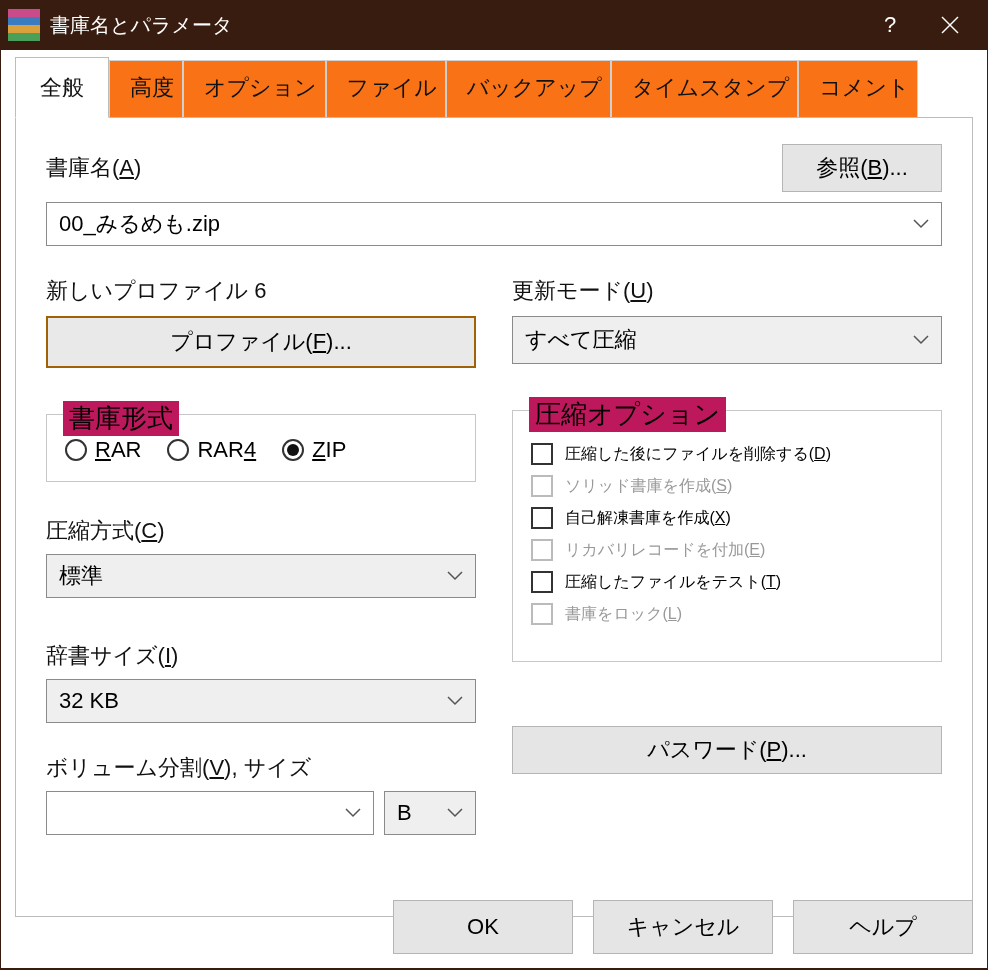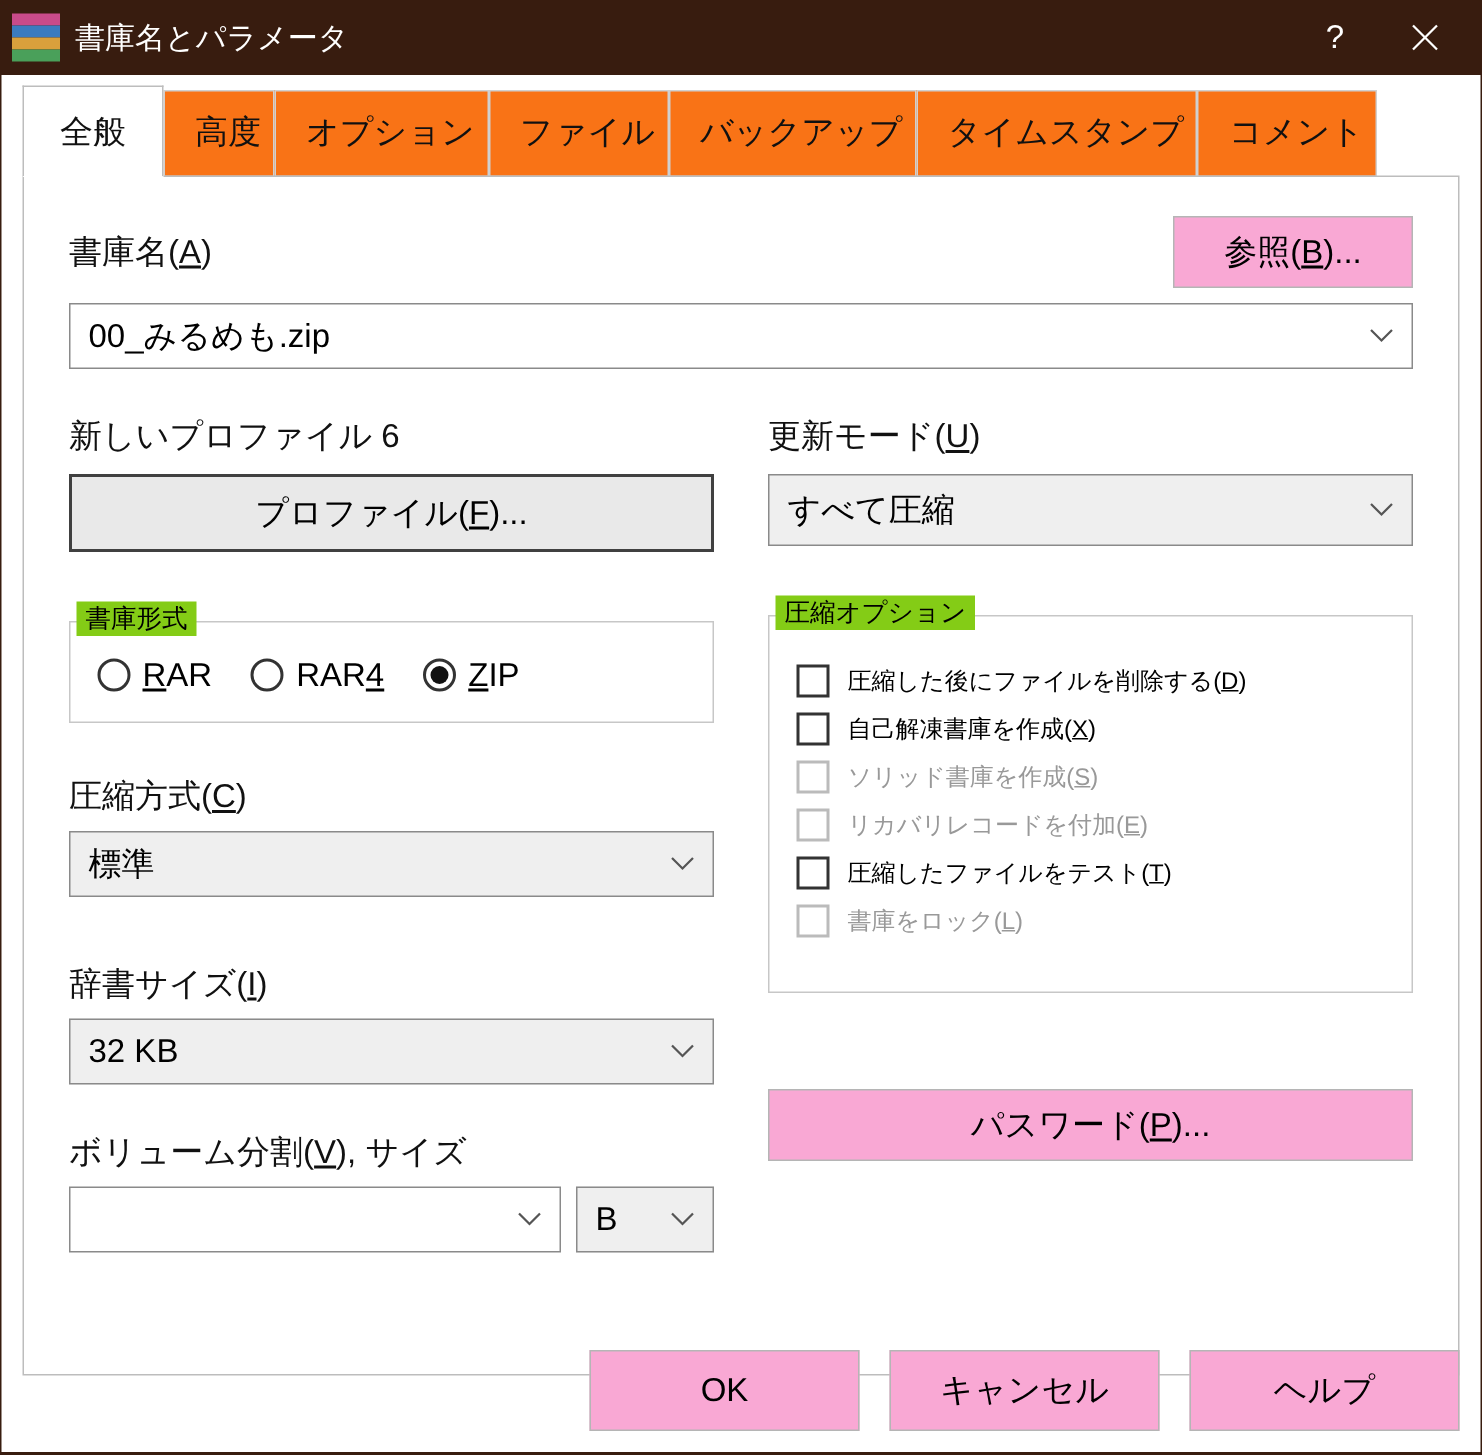--- a/index.html
+++ b/index.html
@@ -12,37 +12,37 @@
 .titlebar-btn svg { stroke: #fff; }
 .client { background: #fff; width: 986px; height: 918px; margin: 0 1px 1px 1px; padding: 14px; position: relative; }
 .tabs { display: flex; height: 54px; align-items: flex-end; }
 .tab { padding: 12px 8px 14px 20px; font-size: 22px; color: #111; border: 1px solid transparent; cursor: pointer; position: relative; background:#f97316;}
 .tab.active { background: #fff; border: 1px solid #bdbdbd; border-bottom: 1px solid #fff; z-index: 2; padding: 15px 24px 14px 24px;}
 .tab:not(.active) { border: 1px solid #d0d0d0;}
 .panel { border: 1px solid #bdbdbd; padding: 26px 30px 30px 30px; position: relative; top: -1px; height: 800px;}
 .row { display: flex; align-items: center; }
 .label { font-size: 22px; color: #111; }
 .underline { text-decoration: underline; }
-.btn { background: #f9a8d4; border: 1px solid #b5b5b5; font-size: 22px; height: 48px; display: flex; align-items: center; justify-content: center; cursor: pointer; padding: 0 20px;}
+.btn { background: #e5e5e5; border: 1px solid #b5b5b5; font-size: 22px; height: 48px; display: flex; align-items: center; justify-content: center; cursor: pointer; padding: 0 20px;}
 .combo { background: #fff; border: 1px solid #8a8a8a; height: 44px; display: flex; align-items: center; padding: 0 12px; font-size: 22px; position: relative; cursor: pointer;}
 .combo.gray { background: #efefef; }
 .combo .caret { position: absolute; right: 12px; top: 50%; transform: translateY(-50%); }
 .cols { display: flex; gap: 36px; margin-top: 30px;}
 .col { flex: 1; }
 .fieldset { border: 1px solid #c7c7c7; padding: 22px 18px 18px 18px; position: relative; margin-top: 10px;}
-.fieldset .legend { position: absolute; top: -14px; left: 4px; background: #84cc16; padding: 0 6px; font-size: 17px;}
+.fieldset .legend { position: absolute; top: -14px; left: 16px; background: #be185d; padding: 0 6px; font-size: 26px;}
 .radio-row { display: flex; gap: 26px; align-items: center;}
 .radio { display: flex; align-items: center; gap: 8px; cursor: pointer; font-size: 22px;}
 .radio-circle { width: 22px; height: 22px; border: 2px solid #333; border-radius: 50%; display: flex; align-items: center; justify-content: center;}
 .radio-circle.checked::after { content: ""; width: 12px; height: 12px; background: #111; border-radius: 50%;}
 .check-row { display: flex; align-items: center; gap: 12px; margin: 10px 0; font-size: 16px;}
 .check-box { width: 22px; height: 22px; border: 2px solid #333; background: #fff; flex-shrink:0;}
 .check-row.disabled { color: #999; }
 .check-row.disabled .check-box { border-color: #bbb; }
-.profile-btn { border: 2px solid #404040; background: #e9e9e9; height: 52px; width: 100%; display: flex; align-items: center; justify-content: center; font-size: 22px; cursor: pointer;}
+.profile-btn { border: 2px solid #a16207; background: #e9e9e9; height: 52px; width: 100%; display: flex; align-items: center; justify-content: center; font-size: 22px; cursor: pointer;}
 .footer { position: absolute; bottom: 14px; right: 14px; display: flex; gap: 20px;}
 .footer .btn { width: 180px; height: 54px;}
 .caret svg { display:block;}
 .vol-row { display:flex; gap:10px;}
 </style>
 </head>
 <body>
 
 <div class="titlebar">
   <div class="titlebar-icon">
@@ -167,27 +167,27 @@
               </svg>
             </span>
         </div>
 
         <div class="fieldset" style="margin-top:46px; padding-bottom:26px">
           <div class="legend">圧縮オプション</div>
           <div class="check-row">
               <div class="check-box"></div>
               <span><span>圧縮した後にファイルを削除する(</span><span class="underline">D</span><span>)</span></span>
             </div>
+          <div class="check-row disabled">
+              <div class="check-box"></div>
+              <span><span>ソリッド書庫を作成(</span><span class="underline">S</span><span>)</span></span>
+            </div>
           <div class="check-row">
               <div class="check-box"></div>
               <span><span>自己解凍書庫を作成(</span><span class="underline">X</span><span>)</span></span>
-            </div>
-          <div class="check-row disabled">
-              <div class="check-box"></div>
-              <span><span>ソリッド書庫を作成(</span><span class="underline">S</span><span>)</span></span>
             </div>
           <div class="check-row disabled">
               <div class="check-box"></div>
               <span><span>リカバリレコードを付加(</span><span class="underline">E</span><span>)</span></span>
             </div>
           <div class="check-row">
               <div class="check-box"></div>
               <span><span>圧縮したファイルをテスト(</span><span class="underline">T</span><span>)</span></span>
             </div>
           <div class="check-row disabled">

